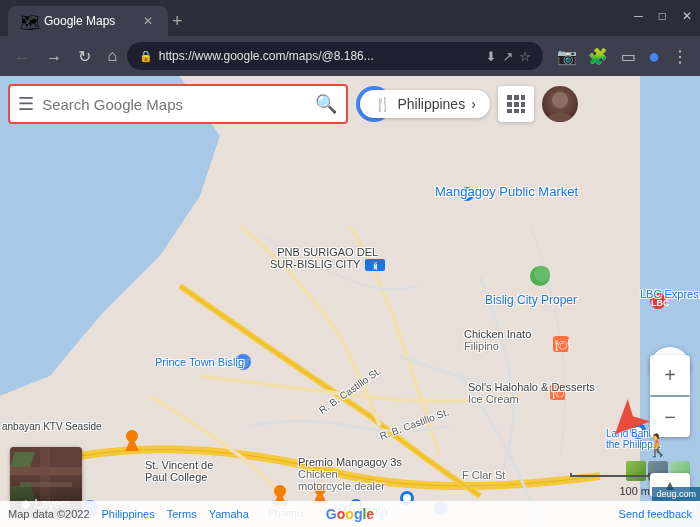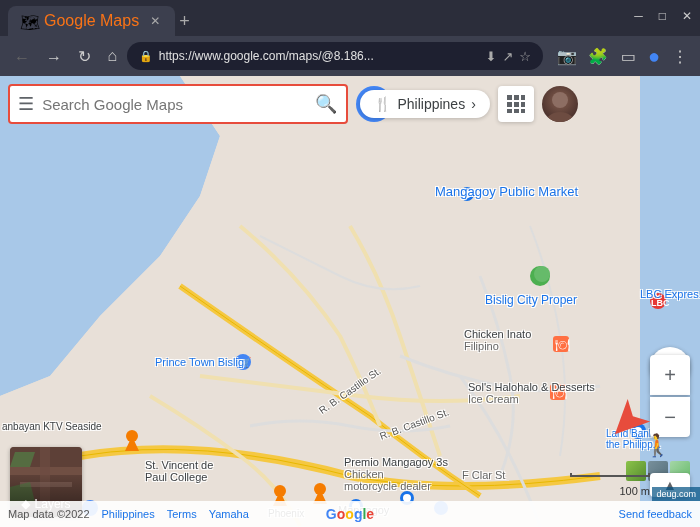--- a/index.html
+++ b/index.html
@@ -26,22 +26,22 @@
       height: 30px;
       margin-top: 6px;
       gap: 8px;
       min-width: 160px;
     }
     .tab-favicon {
       width: 16px;
       height: 16px;
     }
     .tab-title {
-      color: #f97316;
-      font-size: 16px;
+      color: #ffffff;
+      font-size: 12px;
       flex: 1;
     }
     .tab-close {
       color: #aaa;
       font-size: 12px;
       cursor: pointer;
       border-radius: 50%;
       width: 16px;
       height: 16px;
       display: flex;
@@ -564,20 +564,25 @@
       <svg viewBox="0 0 36 36" width="36" height="36">
         <circle cx="18" cy="14" r="8" fill="#8d6e63"></circle>
         <ellipse cx="18" cy="36" rx="14" ry="10" fill="#6d4c41"></ellipse>
       </svg>
     </div>
   </div>
 
   <div class="place-label blue" style="left:435px; top:108px; font-size:13px;">
     <span>Mangagoy Public Market</span>
   </div>
+  <div class="place-label" style="left:270px; top:170px; font-size:11px; text-align:center;">
+    <span>PNB SURIGAO DEL</span><br>
+    <span>SUR-BISLIG CITY</span>
+    <span style="display:inline-block; width:20px; height:12px; background:#1a73e8; color:white; font-size:8px; padding:1px 2px; border-radius:2px; margin-left:2px; vertical-align:middle;">ℹ</span>
+  </div>
   <div class="place-label blue" style="left:485px; top:217px;">
     <span>Bislig City Proper</span>
   </div>
   <div class="place-label" style="left:464px; top:252px; font-size:11px;">
     <span>Chicken Inato</span><br>
     <span style="color:#666;">Filipino</span>
   </div>
   <div class="place-label blue" style="left:155px; top:280px; font-size:11px;">
     <span>Prince Town Bislig</span>
   </div>
@@ -585,21 +590,21 @@
     <span>Sol's Halohalo &amp; Desserts</span><br>
     <span style="color:#666;">Ice Cream</span>
   </div>
   <div class="place-label" style="left:2px; top:345px; font-size:10px;">
     <span>anbayan KTV Seaside</span>
   </div>
   <div class="place-label" style="left:145px; top:383px; font-size:11px;">
     <span>St. Vincent de</span><br>
     <span>Paul College</span>
   </div>
-  <div class="place-label" style="left:298px; top:380px; font-size:11px;margin-left:46px;">
+  <div class="place-label" style="left:298px; top:380px; font-size:11px;">
     <span>Premio Mangagoy 3s</span><br>
     <span style="color:#666;">Chicken</span><br>
     <span style="color:#666;">motorcycle dealer</span>
   </div>
   <div class="place-label blue" style="left:606px; top:352px; font-size:10px;">
     <span>Land Bank</span><br>
     <span>the Philipp...</span>
   </div>
   <div class="place-label" style="left:462px; top:393px; font-size:11px; color:#666;">
     <span>F Clar St</span>

